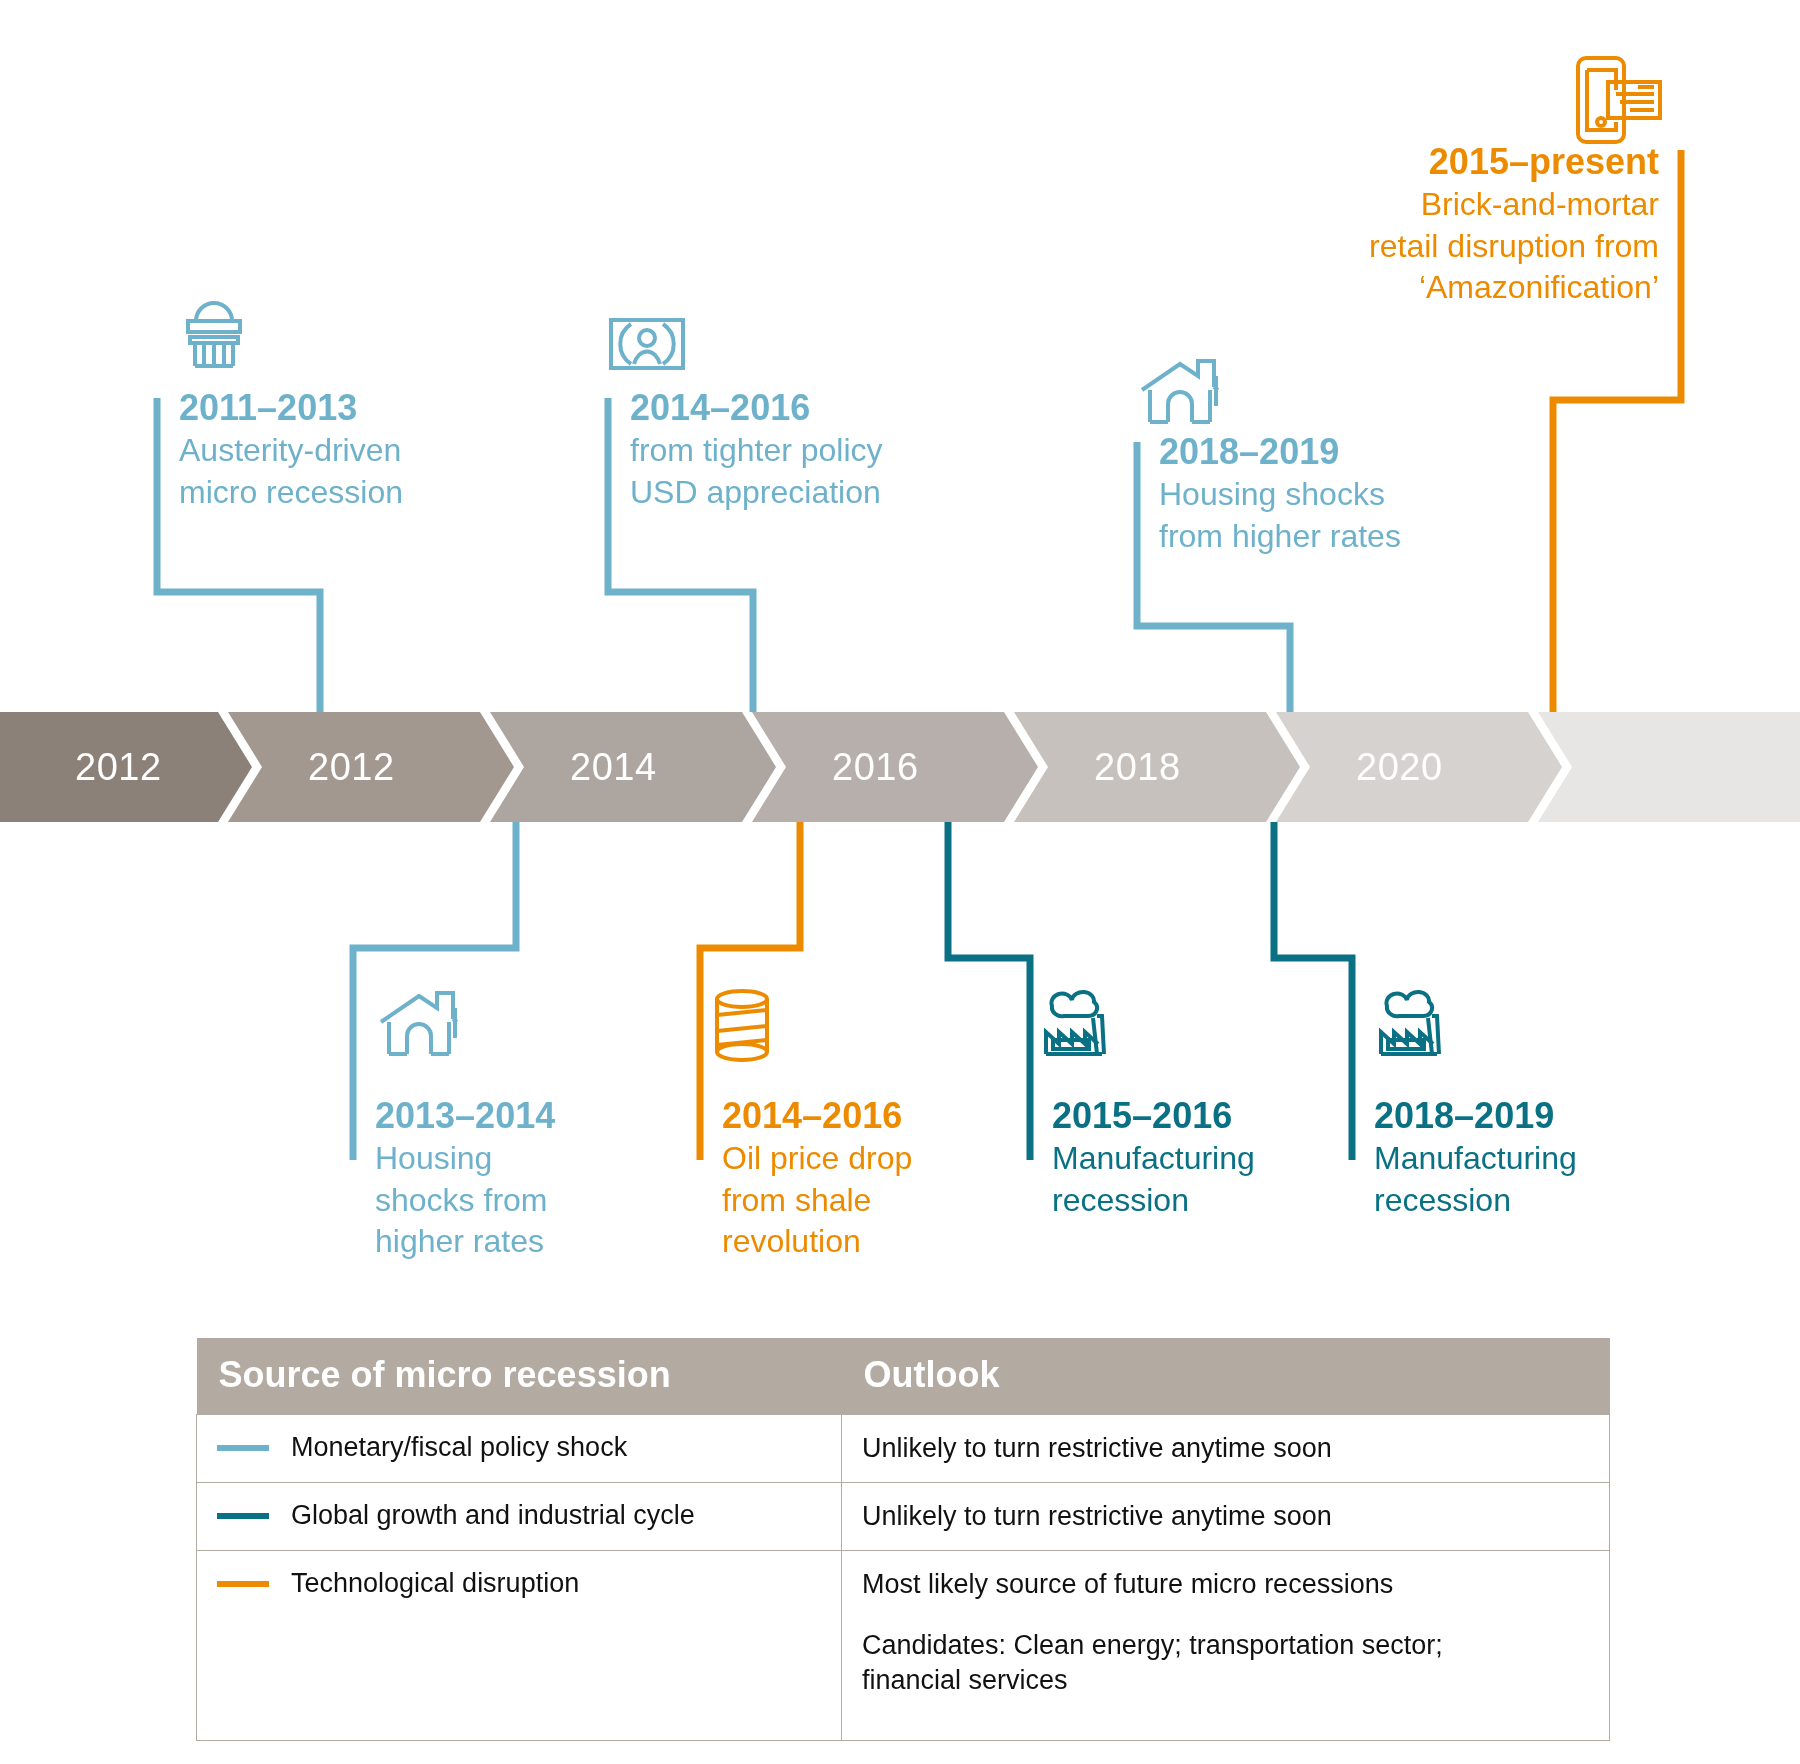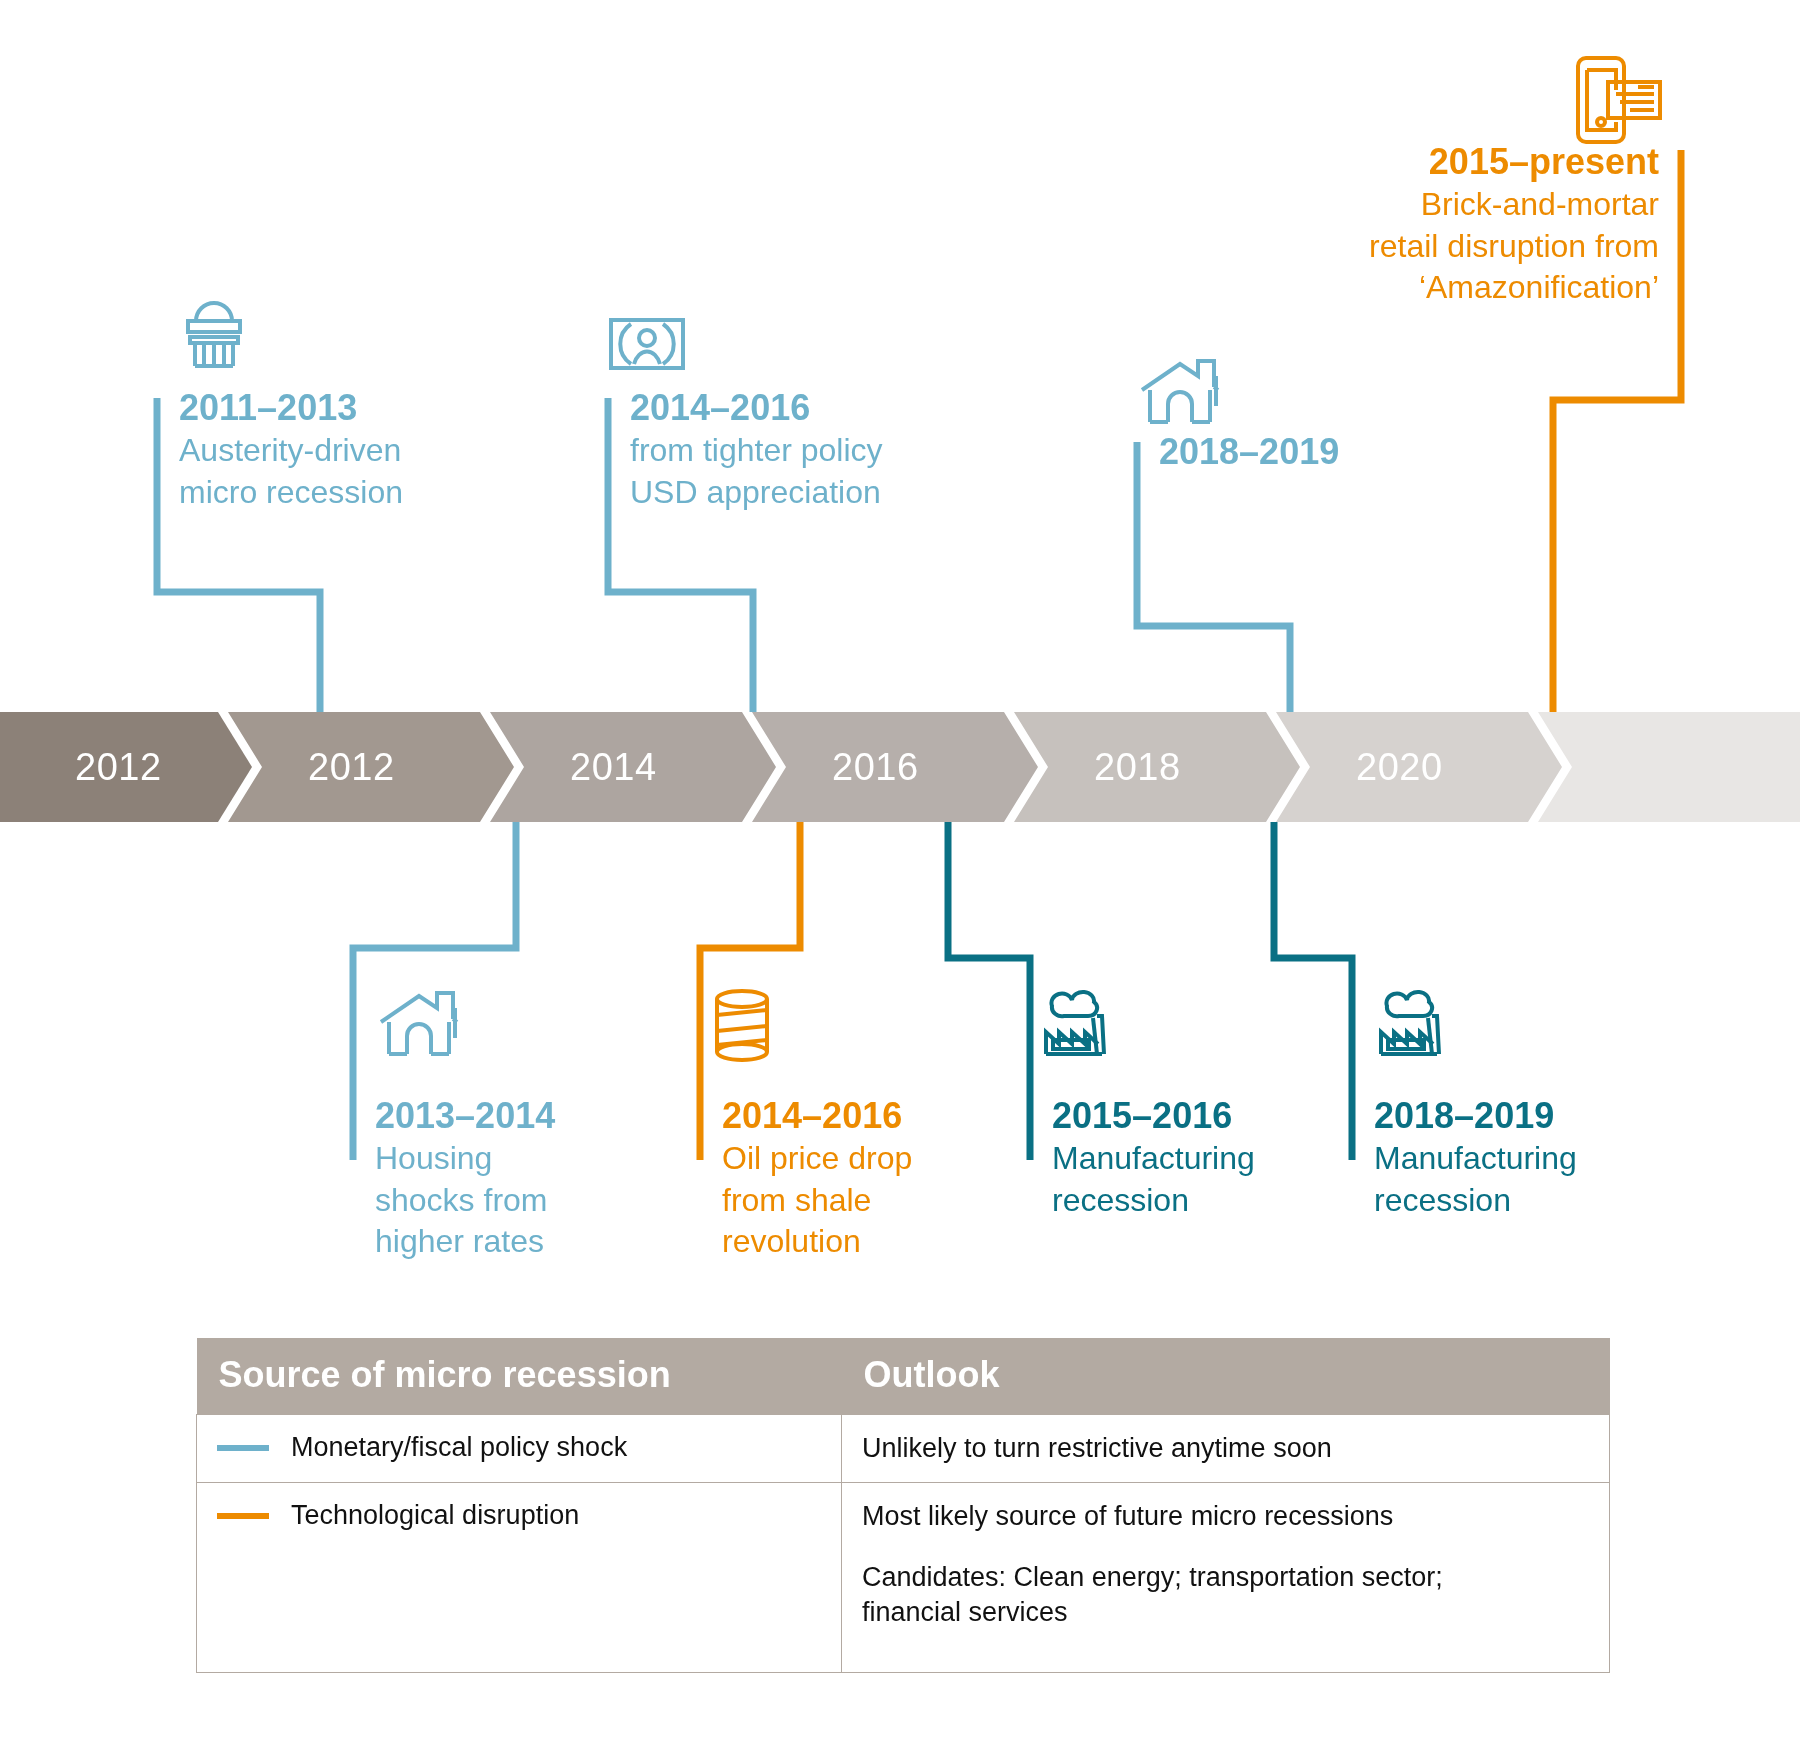--- a/index.html
+++ b/index.html
@@ -205,20 +205,24 @@
     <path d="M10 34 L10 66 L74 66 L74 34" stroke="none"></path>
     <path d="M12 34 L12 66 M72 34 L72 66"></path>
     <path d="M12 66 L30 66 M54 66 L72 66"></path>
     <path d="M30 66 L30 48 A12 12 0 0 1 54 48 L54 66"></path>
     <path d="M78 20 L78 50"></path>
   </svg>
 </div>
 <div class="ann" style="left:1137px; top:430px;">
   <div class="ann-text">
     <div class="ann-title" style="color:#6eb1cb;">2018–2019</div>
+    <div class="ann-desc" style="color:#6eb1cb;">
+      <div>Housing shocks</div>
+      <div>from higher rates</div>
+    </div>
   </div>
 </div>
 
 <div class="icon-wrap" style="left:1570px; top:50px;">
   <svg width="96" height="96" viewBox="0 0 96 96" fill="none" stroke="#ed8b00" stroke-width="4">
     <rect x="8" y="8" width="46" height="84" rx="8"></rect>
     <path d="M17 20 L46 20 L46 40 M46 72 L46 80 L17 80 L17 20"></path>
     <circle cx="31" cy="72" r="4"></circle>
     <rect x="38" y="32" width="52" height="36"></rect>
     <path d="M46 44 L84 44 M50 52 L84 52 M60 60 L84 60 M68 37 L84 37"></path>
@@ -329,20 +333,31 @@
         <div class="lg-swatch-row">
           <span class="lg-swatch" style="background:#6eb1cb;"></span>
           <span class="lg-label">Monetary/fiscal policy shock</span>
         </div>
       </td>
       <td>
         <p class="lg-out-p">Unlikely to turn restrictive anytime soon</p>
       </td>
     </tr>
     <tr>
+      <td class="lg-src-cell">
+        <div class="lg-swatch-row">
+          <span class="lg-swatch" style="background:#0a7084;"></span>
+          <span class="lg-label">Global growth and industrial cycle</span>
+        </div>
+      </td>
+      <td>
+        <p class="lg-out-p">Unlikely to turn restrictive anytime soon</p>
+      </td>
+    </tr>
+    <tr>
       <td class="lg-src-cell lg-tall">
         <div class="lg-swatch-row">
           <span class="lg-swatch" style="background:#ed8b00;"></span>
           <span class="lg-label">Technological disruption</span>
         </div>
       </td>
       <td class="lg-tall">
         <p class="lg-out-p">Most likely source of future micro recessions</p>
         <p class="lg-out-p" style="max-width:600px;">Candidates: Clean energy; transportation sector; financial services</p>
       </td>

